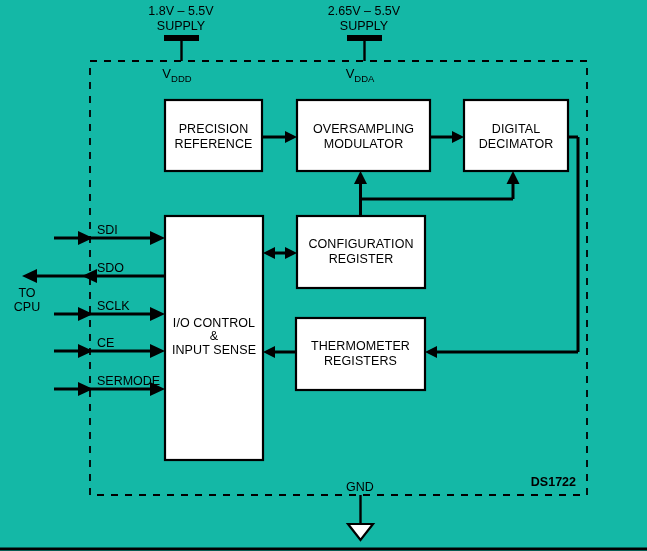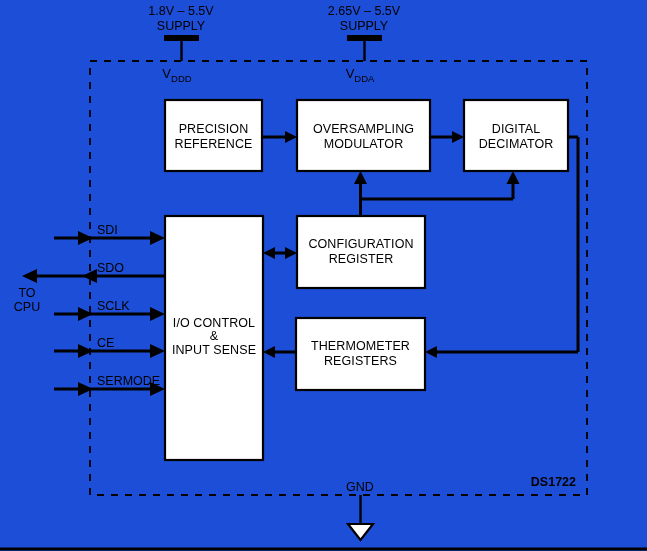--- a/index.html
+++ b/index.html
@@ -10,21 +10,21 @@
   body {
     width: 647px;
     height: 551px;
     font-family: "Liberation Sans", sans-serif;
     overflow: hidden;
   }
   #diagram-root {
     position: relative;
     width: 647px;
     height: 551px;
-    background: #1d4ed8;
+    background: #14b8a6;
   }
   svg#block-diagram {
     display: block;
     width: 647px;
     height: 551px;
   }
   .blk-rect {
     fill: #ffffff;
     stroke: #000000;
     stroke-width: 2.2;

